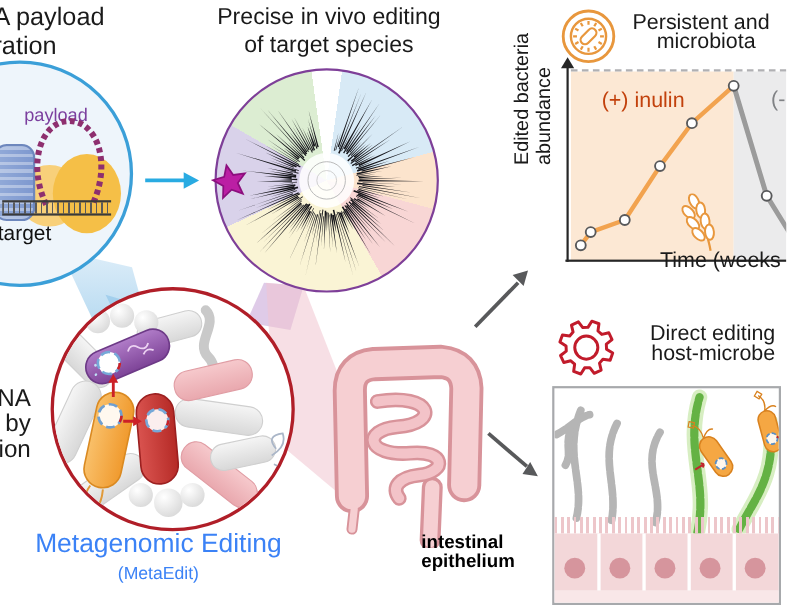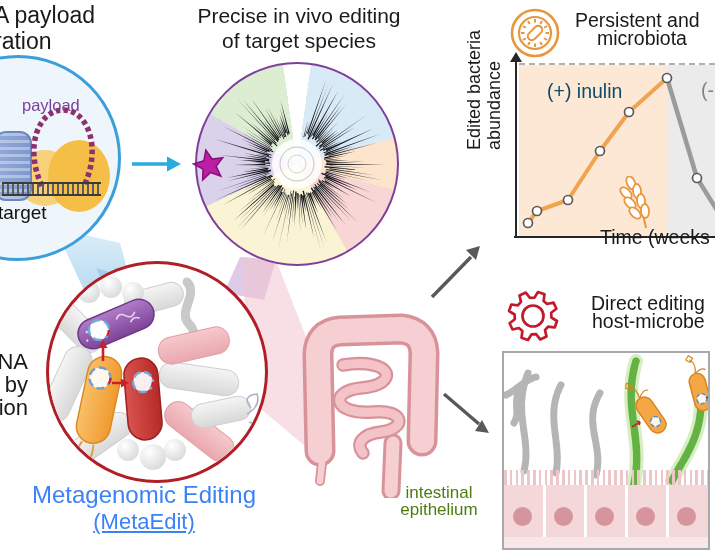--- a/index.html
+++ b/index.html
@@ -294,21 +294,21 @@
       <circle cx="94" cy="118" r="10" fill="none" stroke="#cc2027" stroke-width="2.4" stroke-dasharray="5 58"></circle>
       <line x1="54" y1="97" x2="54" y2="83" stroke="#cc2027" stroke-width="2.6"></line>
       <polygon points="54,76 49.5,84 58.5,84" fill="#cc2027"></polygon>
       <line x1="63" y1="119" x2="73" y2="119" stroke="#cc2027" stroke-width="2.6"></line>
       <polygon points="80,119 72,114.5 72,123.5" fill="#cc2027"></polygon>
     </svg>
   </div>
 
   <div id="metaedit-caption" class="abs" style="left:0;top:481px;width:288px;">
     <div>Metagenomic Editing</div>
-    <div style="font-size:22px;text-decoration:underline;">(MetaEdit)</div>
+    <div style="font-size:16px;">(MetaEdit)</div>
   </div>
 
   <svg class="abs" style="left:293px;top:293px" width="152" height="205" viewBox="0 0 152 205">
     <g fill="none" stroke-linecap="round" stroke-linejoin="round">
       <path d="M27,158 L25,62 Q25,40 47,38 L108,36 Q130,38 131,60 L129,148" stroke="#d8939a" stroke-width="31"></path>
       <path d="M29,170 L27,188" stroke="#d8939a" stroke-width="10"></path>
       <path d="M100,150 L98,198" stroke="#d8939a" stroke-width="19"></path>
       <path d="M27,158 L25,62 Q25,40 47,38 L108,36 Q130,38 131,60 L129,148" stroke="#f6cfd2" stroke-width="24"></path>
       <path d="M29,170 L27,188" stroke="#f6cfd2" stroke-width="6.5"></path>
       <path d="M100,150 L98,198" stroke="#f6cfd2" stroke-width="13"></path>
@@ -349,21 +349,21 @@
       <polyline points="13,165 22,153 53,142 85,93 114,54 152,20" fill="none" stroke="#f2a34f" stroke-width="4" stroke-linecap="round" stroke-linejoin="round"></polyline>
       <polyline points="152,20 182,120 208,162" fill="none" stroke="#9b9b9b" stroke-width="4.5" stroke-linecap="round" stroke-linejoin="round"></polyline>
       <circle cx="13" cy="165" r="4.5" fill="#ffffff" stroke="#58595b" stroke-width="1.7"></circle>
       <circle cx="22" cy="153" r="4.5" fill="#ffffff" stroke="#58595b" stroke-width="1.7"></circle>
       <circle cx="53" cy="142" r="4.5" fill="#ffffff" stroke="#58595b" stroke-width="1.7"></circle>
       <circle cx="85" cy="93" r="4.5" fill="#ffffff" stroke="#58595b" stroke-width="1.7"></circle>
       <circle cx="114" cy="54" r="4.5" fill="#ffffff" stroke="#58595b" stroke-width="1.7"></circle>
       <circle cx="152" cy="20" r="4.5" fill="#ffffff" stroke="#58595b" stroke-width="1.7"></circle>
       <circle cx="182" cy="120" r="4.5" fill="#ffffff" stroke="#58595b" stroke-width="1.7"></circle>
     </svg>
-  <div class="abs txt" style="left:547px;top:80px;font-size:19.5px;color:#0c4a6e;">(+) inulin</div>
+  <div class="abs txt" style="left:547px;top:80px;font-size:19.5px;color:#c2410c;">(+) inulin</div>
   <div class="abs txt" style="left:701px;top:79px;font-size:19.5px;color:#808285;">(-</div>
   <svg class="abs" style="left:616px;top:176px" width="46" height="56" viewBox="0 0 46 56">
     <g fill="#fff" stroke="#e8973d" stroke-width="1.8">
       <path d="M30,52 C28,40 24,28 15,7" fill="none" stroke-width="2"></path>
       <ellipse cx="15" cy="7" rx="4" ry="7" transform="rotate(-25 15 7)"></ellipse>
       <ellipse cx="10" cy="17" rx="4" ry="7" transform="rotate(-45 10 17)"></ellipse>
       <ellipse cx="21" cy="15" rx="4" ry="7" transform="rotate(-5 21 15)"></ellipse>
       <ellipse cx="14" cy="27" rx="4" ry="7" transform="rotate(-45 14 27)"></ellipse>
       <ellipse cx="25" cy="25" rx="4" ry="7" transform="rotate(-5 25 25)"></ellipse>
       <ellipse cx="19" cy="37" rx="4" ry="7" transform="rotate(-45 19 37)"></ellipse>
@@ -420,18 +420,18 @@
       <div class="sep" style="left:162px;"></div>
       <div class="nucleus" style="left:9px;top:22px;"></div>
       <div class="nucleus" style="left:50px;top:22px;"></div>
       <div class="nucleus" style="left:91px;top:22px;"></div>
       <div class="nucleus" style="left:132px;top:22px;"></div>
       <div class="nucleus" style="left:173px;top:22px;"></div>
     </div>
     <div class="abs" style="left:0;top:184px;width:204px;height:11px;background:#f9e7e8;"></div>
   </div>
 
-  <div class="abs" style="left:383px;top:484px;width:112px;text-align:center;color:#4d7c0f;font-size:17px;line-height:17px;">
+  <div class="abs" style="left:383px;top:484px;width:112px;text-align:left;color:#000000;font-size:17px;line-height:17px;font-weight:bold;">
     <div>intestinal</div>
     <div>epithelium</div>
   </div>
 
 </div>
 
 </body></html>

